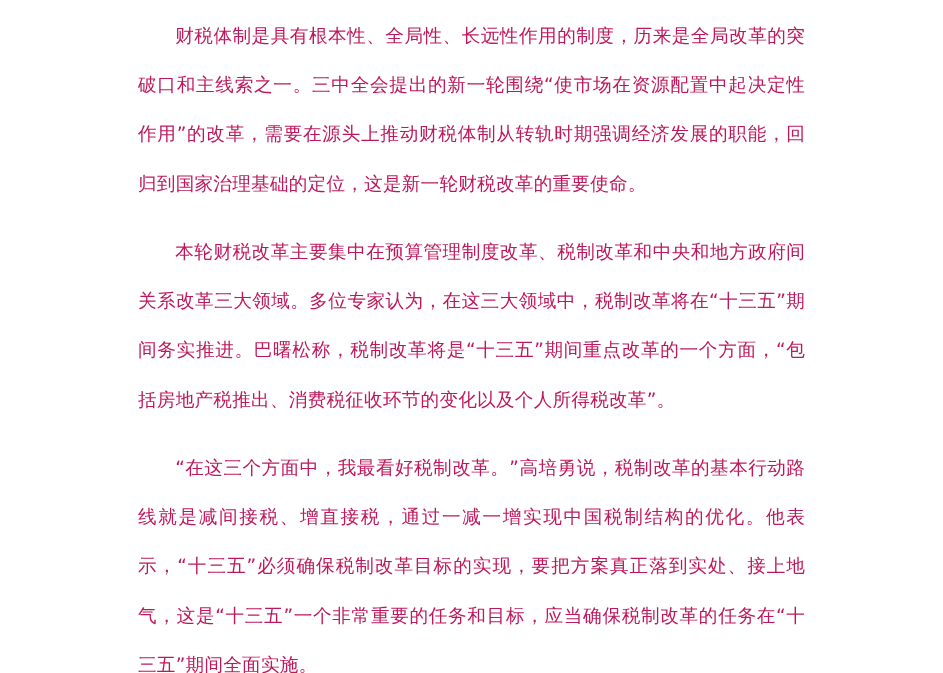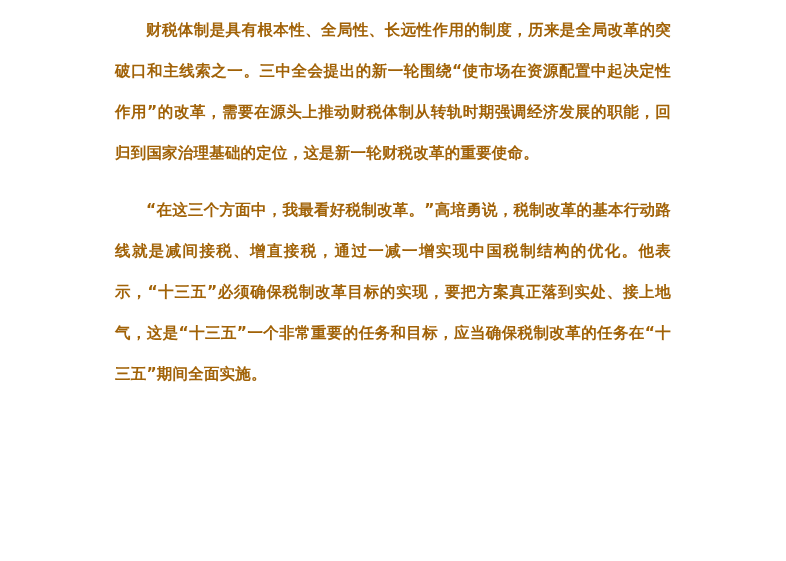--- a/index.html
+++ b/index.html
@@ -21,27 +21,27 @@
     padding: 10px 115px 0 115px;
     background: #ffffff;
   }
   .para {
     font-size: 15.5px;
     line-height: 41px;
     text-align: justify;
     text-justify: inter-ideograph;
     text-indent: 2em;
     margin: 0 0 16px 0;
-    color: #a16207;
+    color: #be185d;
     letter-spacing: 0.2px;
-    font-weight: bold;
   }
   .para:last-child {
     margin-bottom: 0;
   }
 </style>
 </head>
 <body>
 
 <div class="page">
   <p class="para">财税体制是具有根本性、全局性、长远性作用的制度，历来是全局改革的突破口和主线索之一。三中全会提出的新一轮围绕“使市场在资源配置中起决定性作用”的改革，需要在源头上推动财税体制从转轨时期强调经济发展的职能，回归到国家治理基础的定位，这是新一轮财税改革的重要使命。</p>
+  <p class="para">本轮财税改革主要集中在预算管理制度改革、税制改革和中央和地方政府间关系改革三大领域。多位专家认为，在这三大领域中，税制改革将在“十三五”期间务实推进。巴曙松称，税制改革将是“十三五”期间重点改革的一个方面，“包括房地产税推出、消费税征收环节的变化以及个人所得税改革”。</p>
   <p class="para">“在这三个方面中，我最看好税制改革。”高培勇说，税制改革的基本行动路线就是减间接税、增直接税，通过一减一增实现中国税制结构的优化。他表示，“十三五”必须确保税制改革目标的实现，要把方案真正落到实处、接上地气，这是“十三五”一个非常重要的任务和目标，应当确保税制改革的任务在“十三五”期间全面实施。</p>
 </div>
 
 </body></html>

